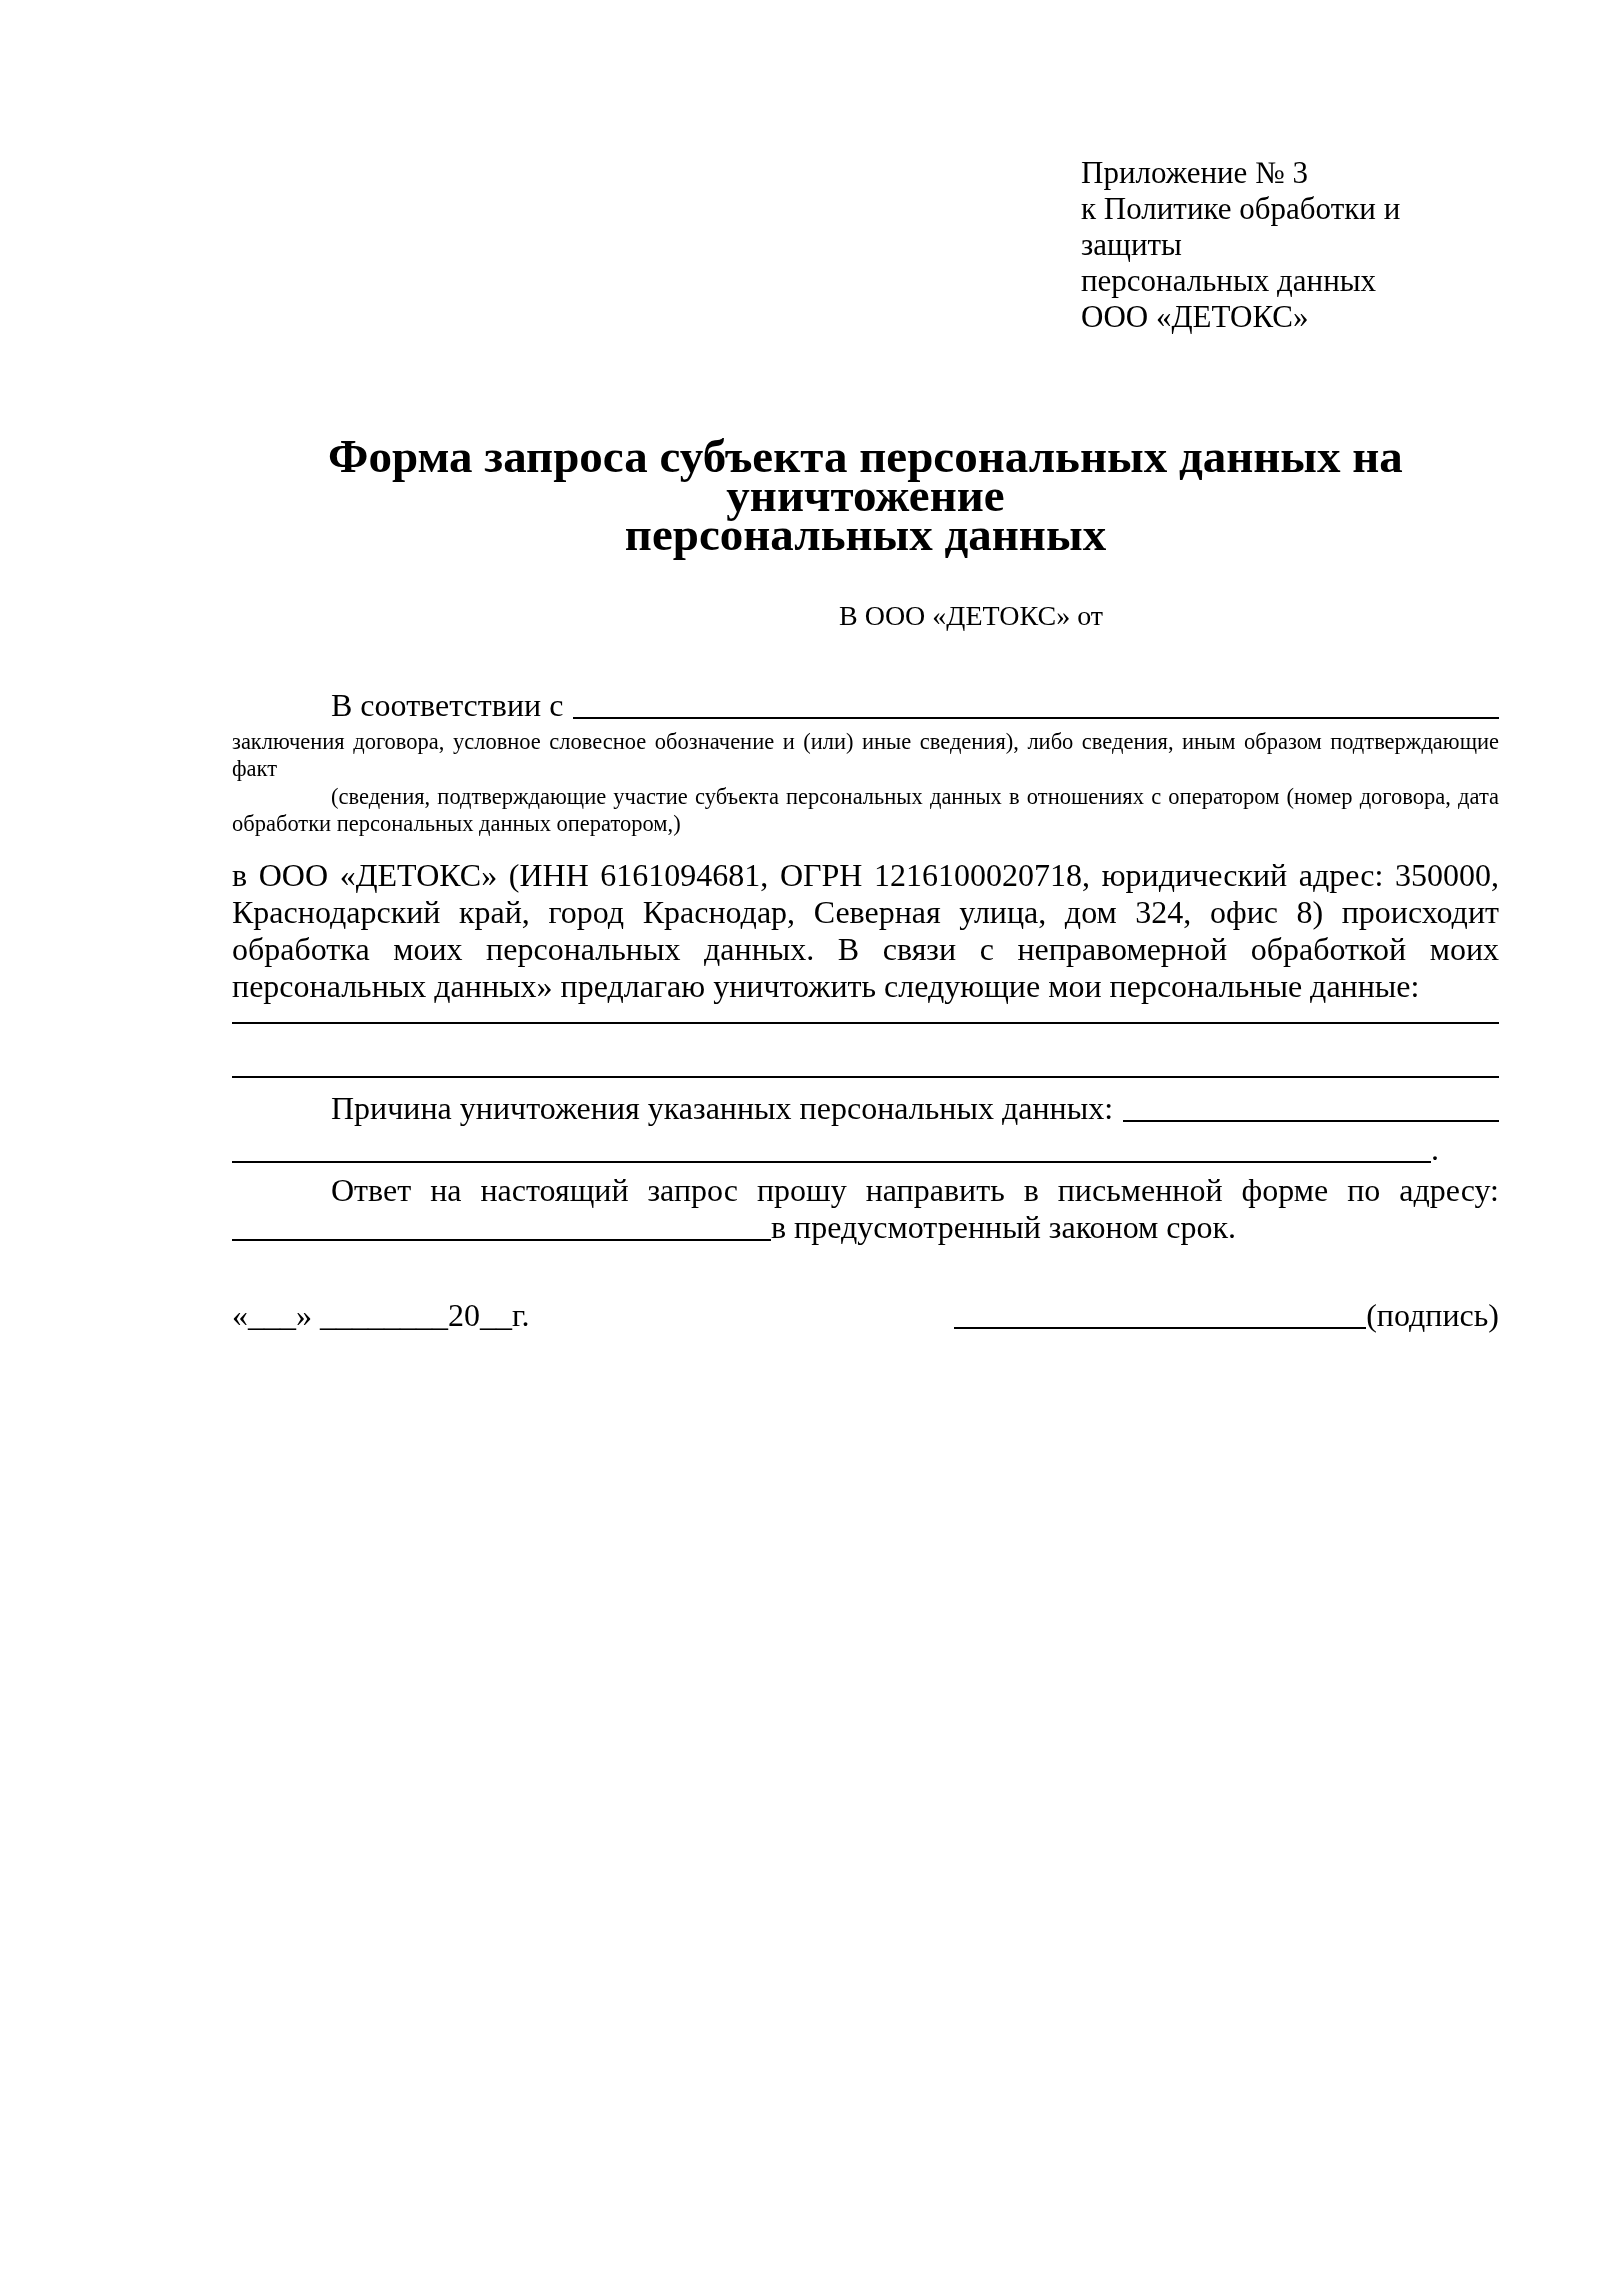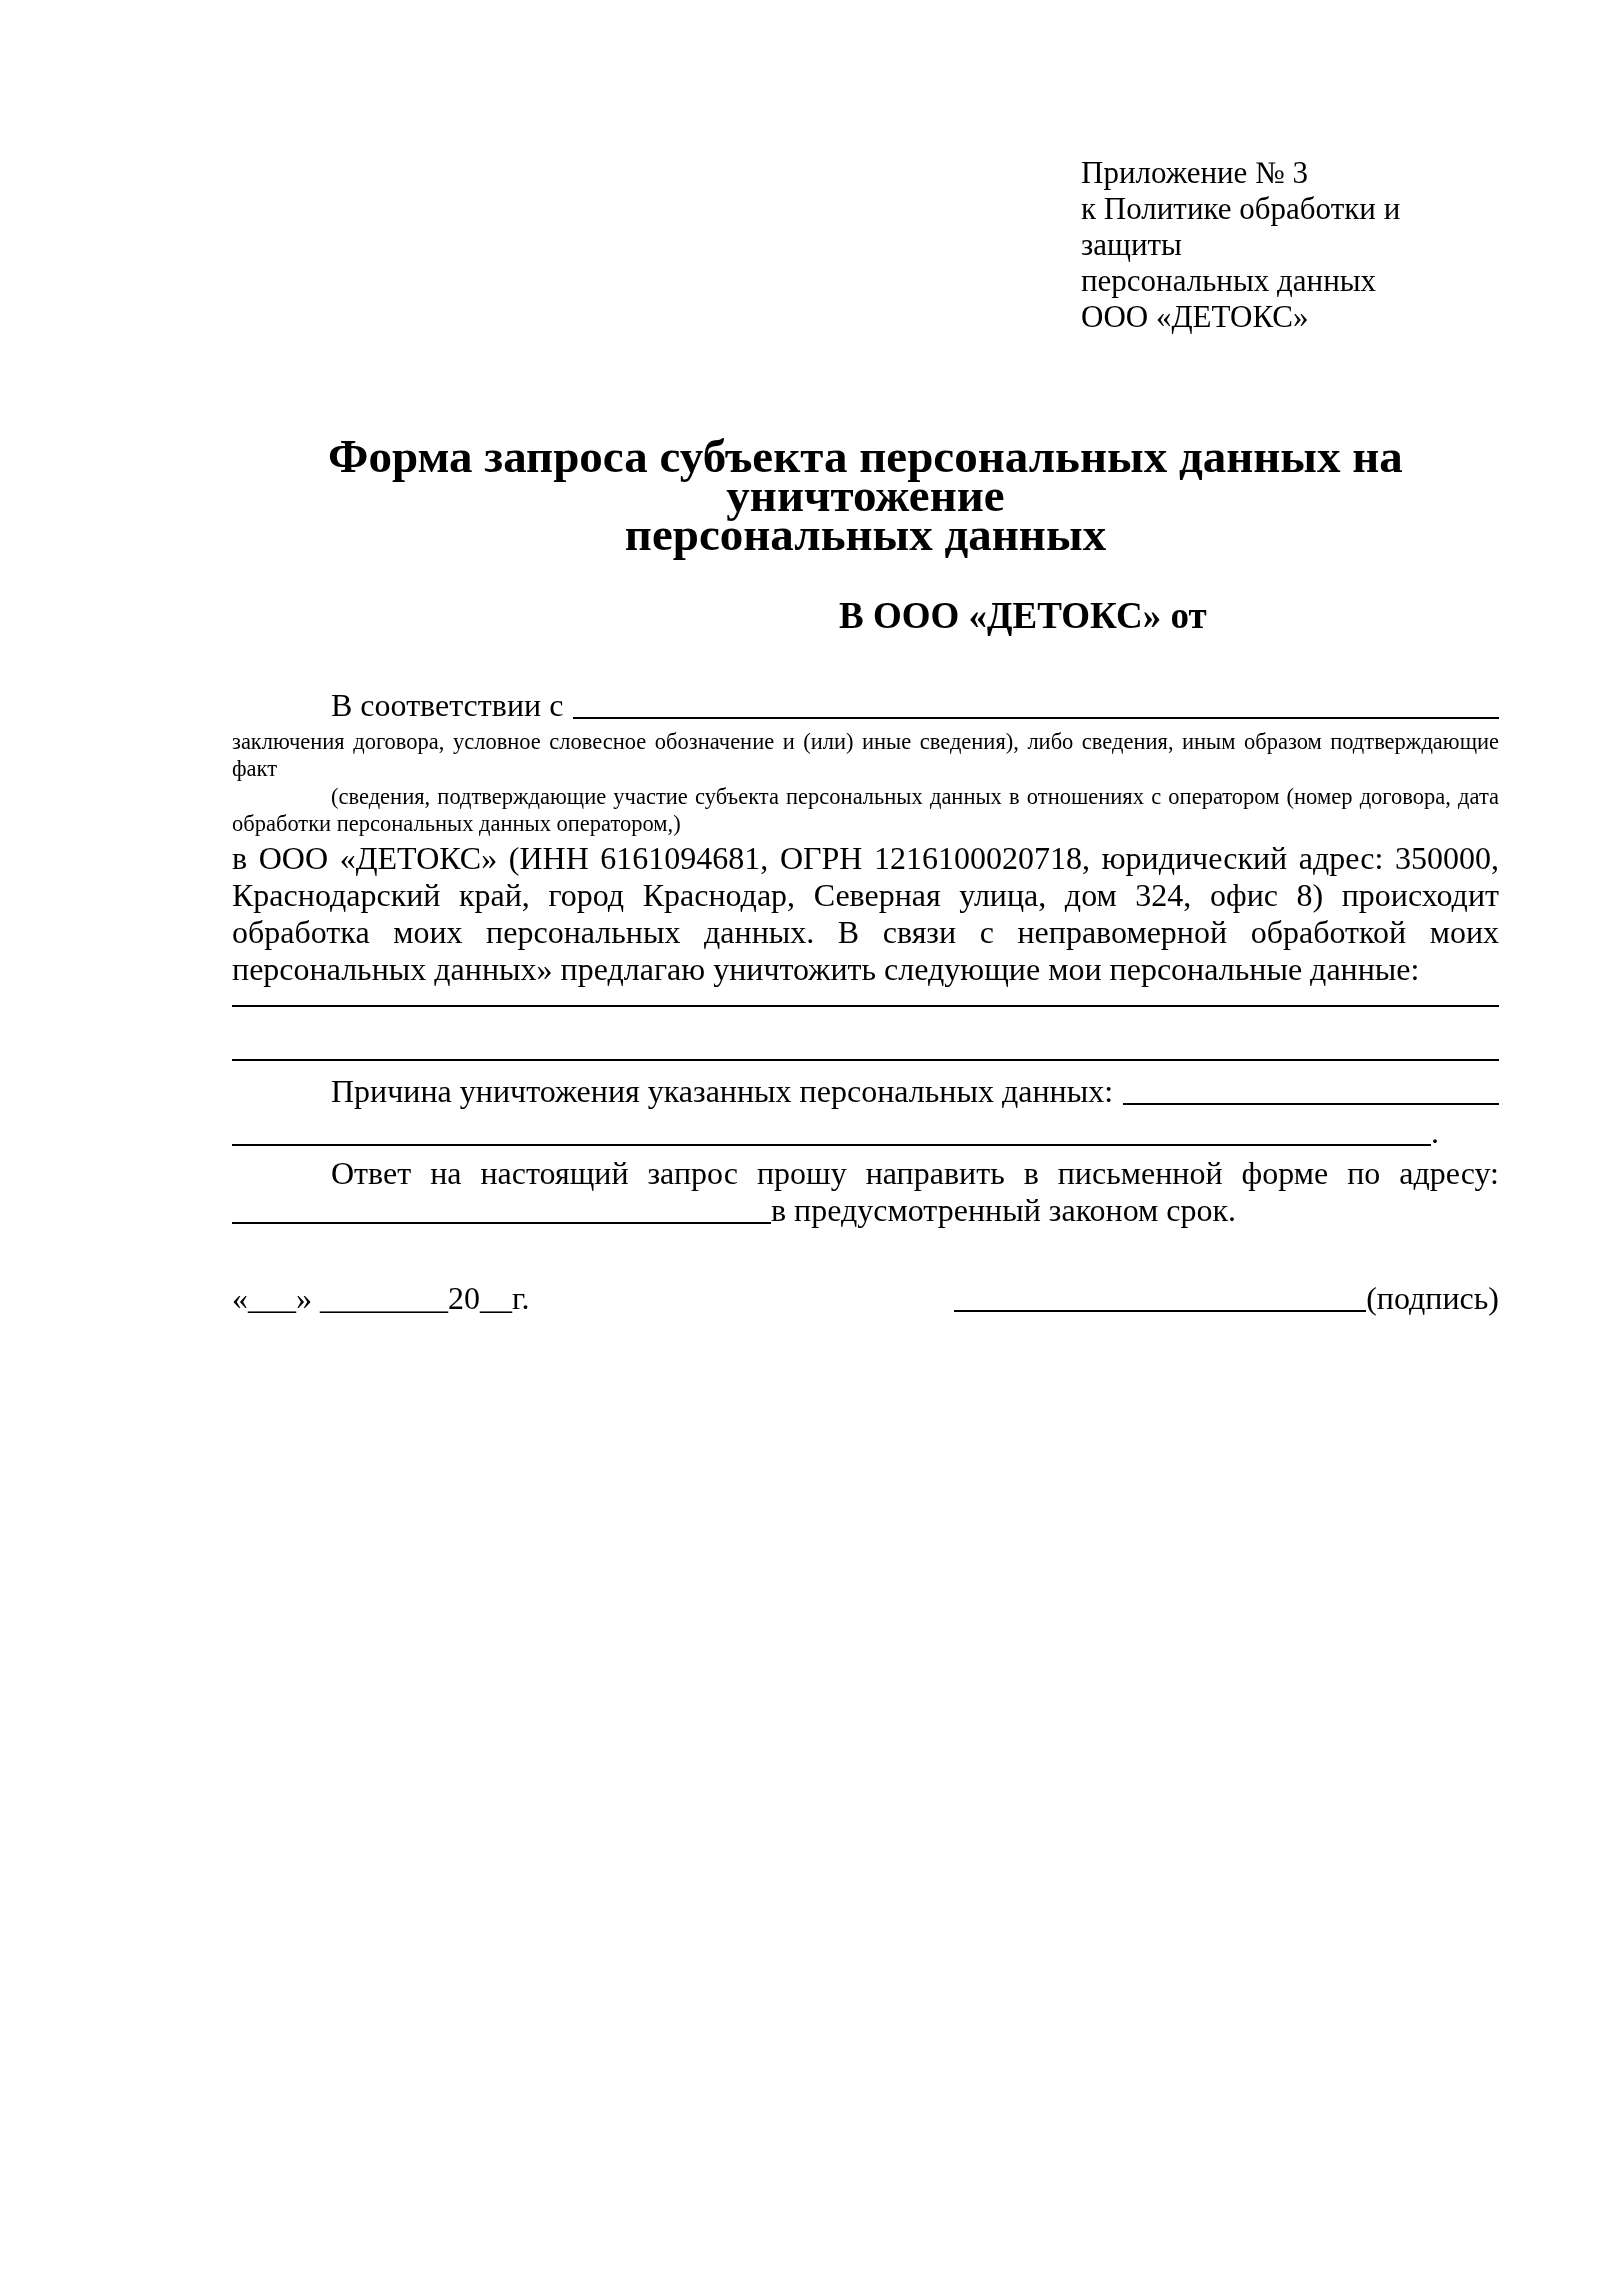--- a/index.html
+++ b/index.html
@@ -14,39 +14,39 @@
     font-family: "Liberation Serif", "DejaVu Serif", serif;
     font-size: 32px;
     padding: 155px 122px 0 232px;
     overflow: hidden;
   }
   
   .hdr { margin-left: 849px; font-size: 31px; line-height: 36px; }
   
   .title { margin-top: 102px; text-align: center; font-weight: bold; font-size: 47px; line-height: 39px; }
   
-  .to-line { margin-top: 43px; margin-left: 607px; font-size: 37px; line-height: 37px; font-weight: bold; }
+  .to-line { margin-top: 43px; margin-left: 607px; font-size: 28px; line-height: 37px; }
   .fields { margin-left: 659px; width: 609px; }
   .fline { border-bottom: 2.9px solid #000; height: 0; }
   .fline.g1 { margin-top: 13.7px; }
   .fline.g2 { margin-top: 28px; }
   .fline.g3 { margin-top: 43px; }
   .fline.g4 { margin-top: 27.4px; }
   .fcap { text-align: center; font-size: 23.5px; line-height: 29px; }
   
   .accord-row { margin-top: 53px; display: flex; align-items: flex-end; padding-left: 99px; line-height: 37px; }
   .accord-row > span:first-child { white-space: nowrap; }
   .uline { border-bottom: 2.9px solid #000; height: 0; }
   .uline.grow { flex: 1 1 auto; margin-bottom: 4.9px; margin-left: 9.8px; }
   
   .footnote { margin-top: 3.9px; font-size: 22.5px; line-height: 27.4px; }
   .fn-ind { padding-left: 99px; }
   .j { text-align: justify; text-align-last: justify; }
   
-  .body-par { margin-top: 2px; font-size: 32px; line-height: 37px; }
+  .body-par { margin-top: 19px; font-size: 32px; line-height: 37px; }
   
   .hr1 { border-bottom: 2.9px solid #000; height: 0; margin-top: 17.6px; }
   .hr2 { border-bottom: 2.9px solid #000; height: 0; margin-top: 52px; }
   
   .reason-row { margin-top: 11.8px; display: flex; align-items: flex-end; line-height: 37px; }
   .reason-row > span:first-child { padding-left: 99px; white-space: nowrap; }
   .dot-row { margin-top: 3.9px; display: flex; align-items: flex-end; line-height: 37px; }
   .uline.w2 { width: 1199px; margin-bottom: 4.9px; }
   
   .resp1 { margin-top: 4px; line-height: 37px; text-indent: 99px; }

